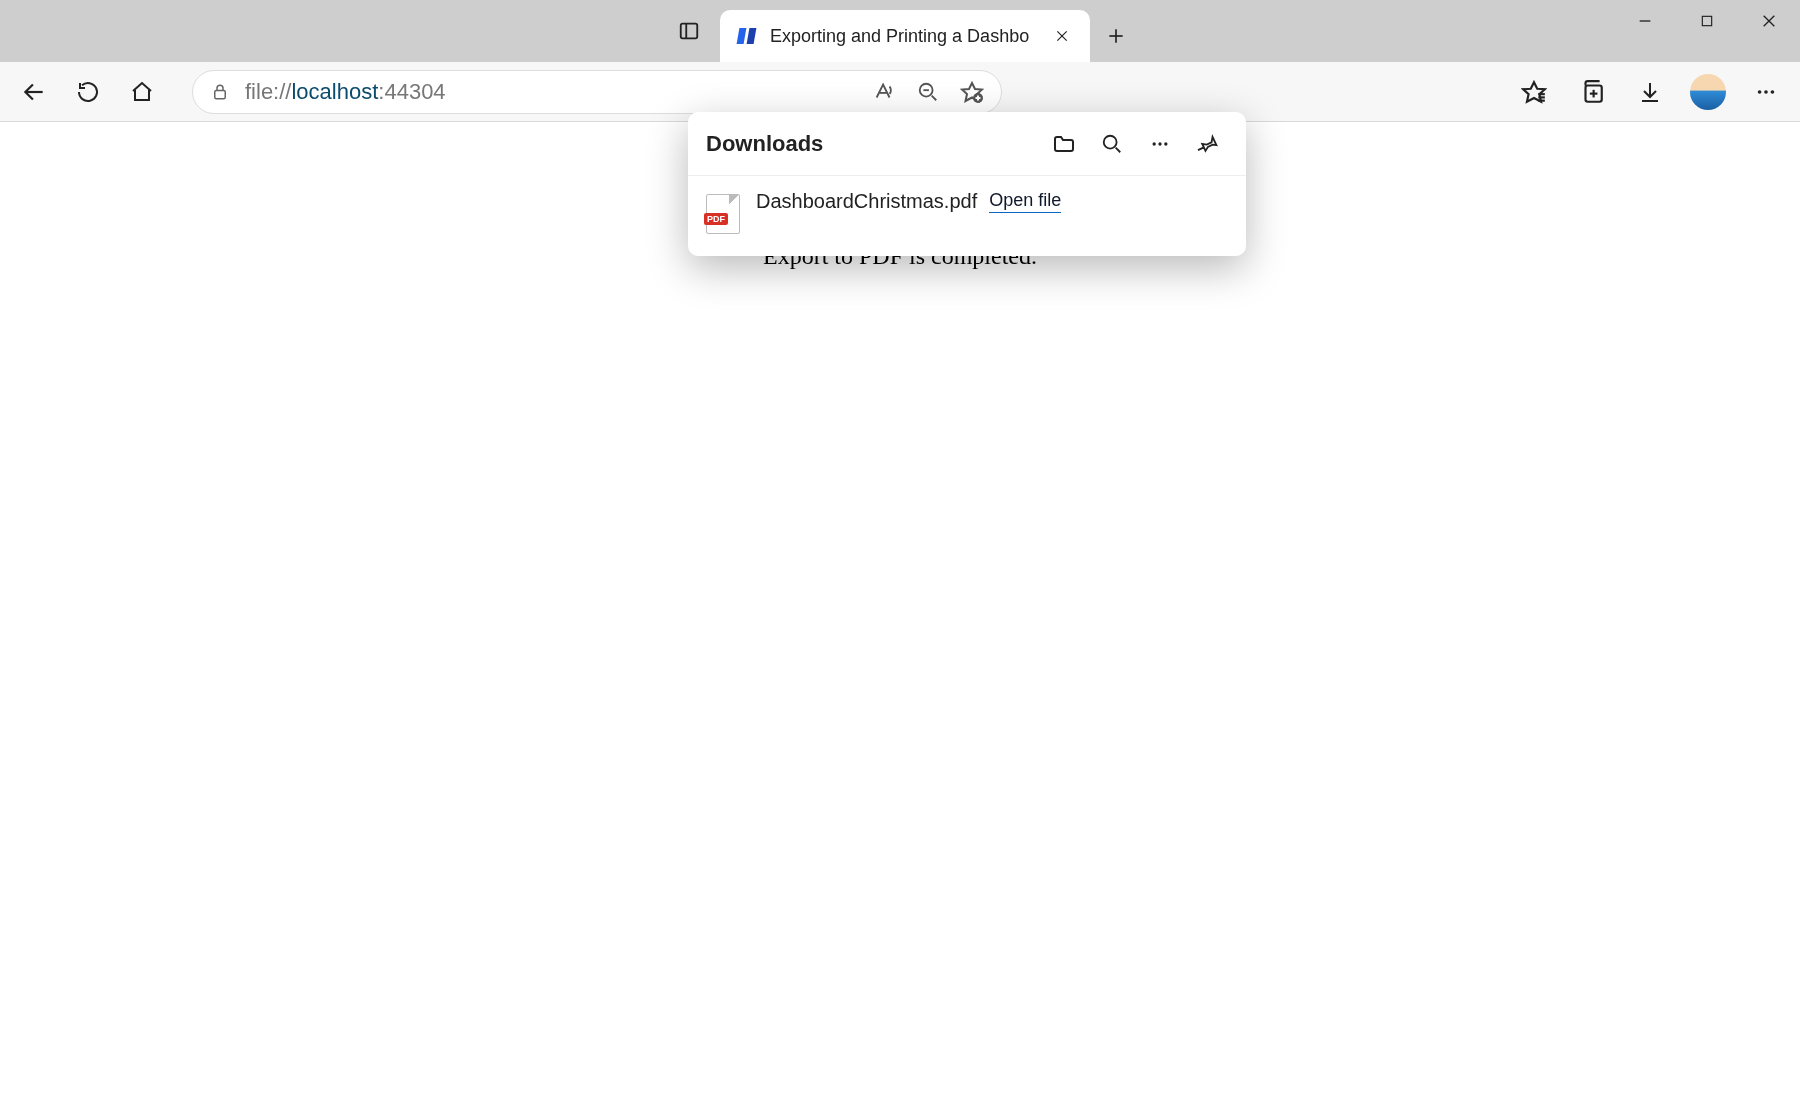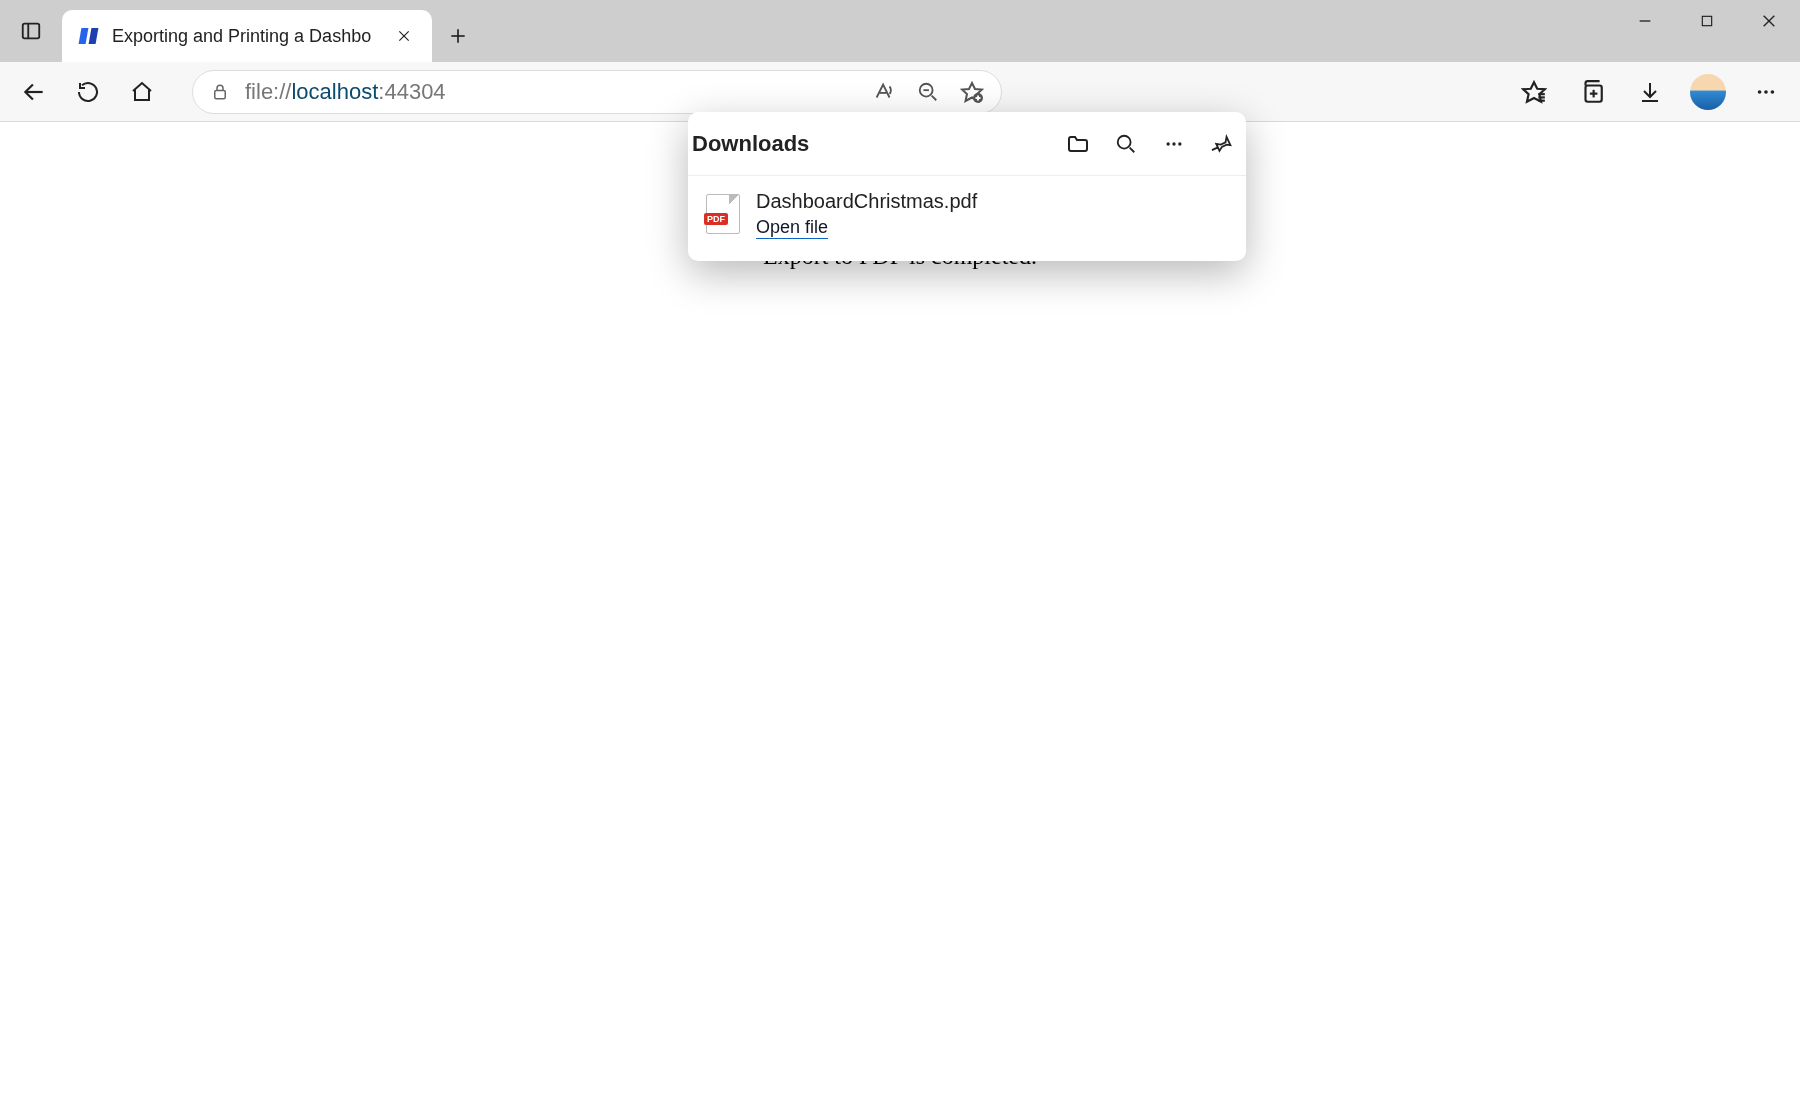--- a/index.html
+++ b/index.html
@@ -1,19 +1,19 @@
 <!DOCTYPE html>
 <html><head>
 <meta charset="utf-8">
 <style>
   * { box-sizing: border-box; margin: 0; padding: 0; }
   html, body { width: 1800px; height: 1100px; font-family: "Segoe UI", Arial, sans-serif; background: #fff; overflow: hidden; }
   
   
-  .titlebar { display: flex; align-items: flex-start; height: 62px; background: #cecece; position: relative; }
+  .titlebar { display: flex; align-items: flex-start; height: 62px; background: #cecece; position: relative; justify-content: center; }
   .tab-well-btn { width: 62px; height: 62px; display: flex; align-items: center; justify-content: center; }
   .tab { display: flex; align-items: center; height: 52px; margin-top: 10px; background: #fff; border-radius: 10px 10px 0 0; padding: 0 14px 0 18px; min-width: 370px; gap: 12px; }
   .tab-favicon { width: 20px; height: 20px; position: relative; }
   .tab-favicon::before { content:""; position:absolute; left:0; top:2px; width:7px; height:16px; background:#2563eb; transform: skewX(-10deg);}
   .tab-favicon::after  { content:""; position:absolute; left:10px; top:2px; width:7px; height:16px; background:#1e40af; transform: skewX(-10deg);}
   .tab-title { font-size: 18px; color:#222; white-space: nowrap; overflow: hidden; text-overflow: ellipsis; max-width: 270px; }
   .tab-close { width: 28px; height: 28px; display:flex; align-items:center; justify-content:center; color:#333; margin-left:auto;}
   .new-tab-btn { width: 52px; height: 52px; margin-top:10px; display:flex; align-items:center; justify-content:center; color:#333;}
   .win-controls { position:absolute; right:0; top:0; display:flex; height:42px;}
   .win-btn { width:62px; height:42px; display:flex; align-items:center; justify-content:center; color:#222;}
@@ -35,29 +35,29 @@
   .page { position:relative; width:100%; height: calc(1100px - 122px); padding-top:10px;}
   .center-col { width:100%; display:flex; flex-direction:column; align-items:center; gap:24px; font-family: "Times New Roman", serif;}
   .btn-row { display:flex; gap:10px; margin-top:6px;}
   button.native { font: 18px Arial, sans-serif; padding:4px 14px; background:#efefef; border:1px solid #7a7a7a; border-radius:4px; }
   .chk-row { display:flex; align-items:center; gap:6px; font-size:22px;}
   input[type=checkbox]{ width:18px; height:18px; accent-color:#555;}
   .status-text { font-size:24px; }
 
   
   .dl-panel { position:absolute; top:112px; left:688px; width:558px; background:#fff; border-radius:10px; box-shadow: 0 12px 40px rgba(0,0,0,.28); font-family:"Segoe UI",Arial,sans-serif; z-index:50;}
-  .dl-head { display:flex; align-items:center; height:64px; padding:0 4px; border-bottom:1px solid #eee;}
+  .dl-head { display:flex; align-items:center; height:64px; padding:0 18px; border-bottom:1px solid #eee;}
   .dl-title { font-size:22px; font-weight:600; color:#222;}
   .dl-head-icons { margin-left:auto; display:flex; gap:8px;}
   .dl-h-btn { width:40px; height:40px; display:flex; align-items:center; justify-content:center; color:#333;}
   .dl-item { display:flex; align-items:flex-start; gap:16px; padding:14px 18px 22px;}
   .pdf-ic { width:34px; height:40px; position:relative; background:#fff; border:1px solid #bbb; border-radius:2px; margin-top:4px;}
   .pdf-ic::before{content:""; position:absolute; right:0; top:0; width:10px; height:10px; background:linear-gradient(135deg,#bbb 50%, transparent 50%);}
   .pdf-ic::after{content:"PDF"; position:absolute; left:-3px; top:18px; background:#d93025; color:#fff; font:700 9px Arial; padding:1px 3px; border-radius:2px;}
-  .dl-file { display:flex; flex-direction:column; gap:4px;justify-content:space-between;}
+  .dl-file { display:flex; flex-direction:row; gap:12px;justify-content:space-between;}
   .dl-name { font-size:20px; color:#222;}
   .dl-open { font-size:18px; color:#0f172a; border-bottom:1px solid #0b63c4; width:fit-content; cursor:pointer;}
 
   svg { display:block; }
 </style>
 </head>
 <body>
 
 <div class="titlebar">
   <div class="tab-well-btn">

